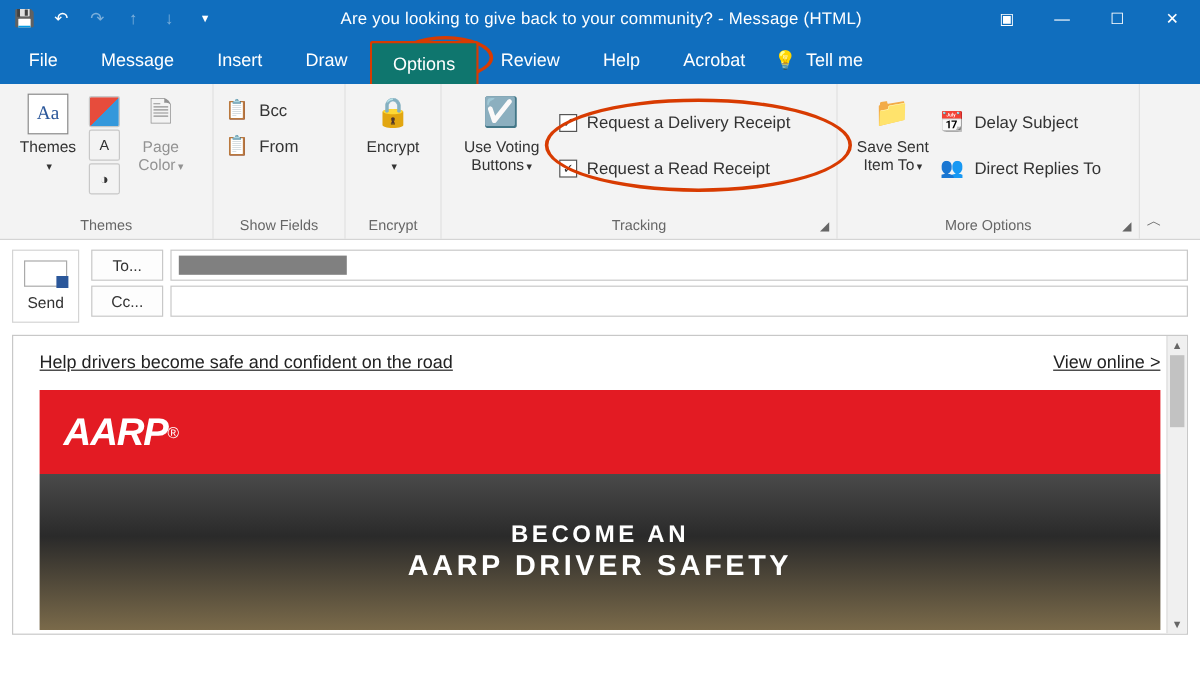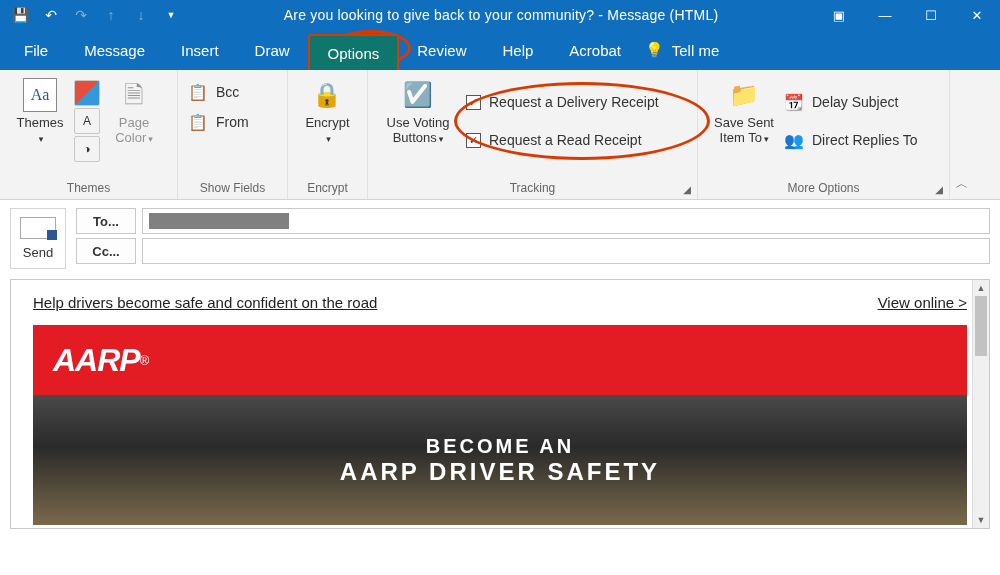--- a/index.html
+++ b/index.html
@@ -38,21 +38,21 @@
 
   
   .oval { position: absolute; border: 3px solid #d83b01; border-radius: 50%; pointer-events: none; }
 
   
   .compose { display: flex; padding: 8px 10px 0 10px; gap: 10px; }
   .sendarea { width: 56px; display:flex; flex-direction:column; align-items:center; gap:6px; border:1px solid #d4d4d4; padding:8px 4px; }
   .sendicn { width:36px; height:22px; border:1px solid #aaa; background:#fff; position:relative;}
   .sendicn::after{content:""; position:absolute; right:-2px; bottom:-2px; width:10px;height:10px;background:#2b579a;}
   .fields { flex:1; display:flex; flex-direction:column; gap:4px; }
-  .fieldrow { display:flex; align-items:center; gap:6px;font-weight:bold; }
+  .fieldrow { display:flex; align-items:center; gap:6px; }
   .fieldbtn { width:60px; height:26px; border:1px solid #c8c8c8; background:#fdfdfd; display:flex; align-items:center; justify-content:center; font-size:13px; }
   .fieldlbl { width:60px; font-size:13px; color:#555; padding-left:4px;}
   .fieldinput { flex:1; height:26px; border:1px solid #c8c8c8; background:#fff; padding:0 6px; font-size:13px; display:flex; align-items:center;}
   .redact { background:#808080; width:140px; height:16px; }
 
   
   .msgwrap { margin: 10px; border:1px solid #c8c8c8; height: 250px; overflow:hidden; position:relative;}
   .msgbody { padding: 14px 22px 0 22px; }
   .toplinks { display:flex; justify-content:space-between; font-size:15px; text-decoration:underline; color:#222; margin-bottom:14px;}
   .banner { background:#e31b23; height:70px; display:flex; align-items:center; padding-left:20px;}

